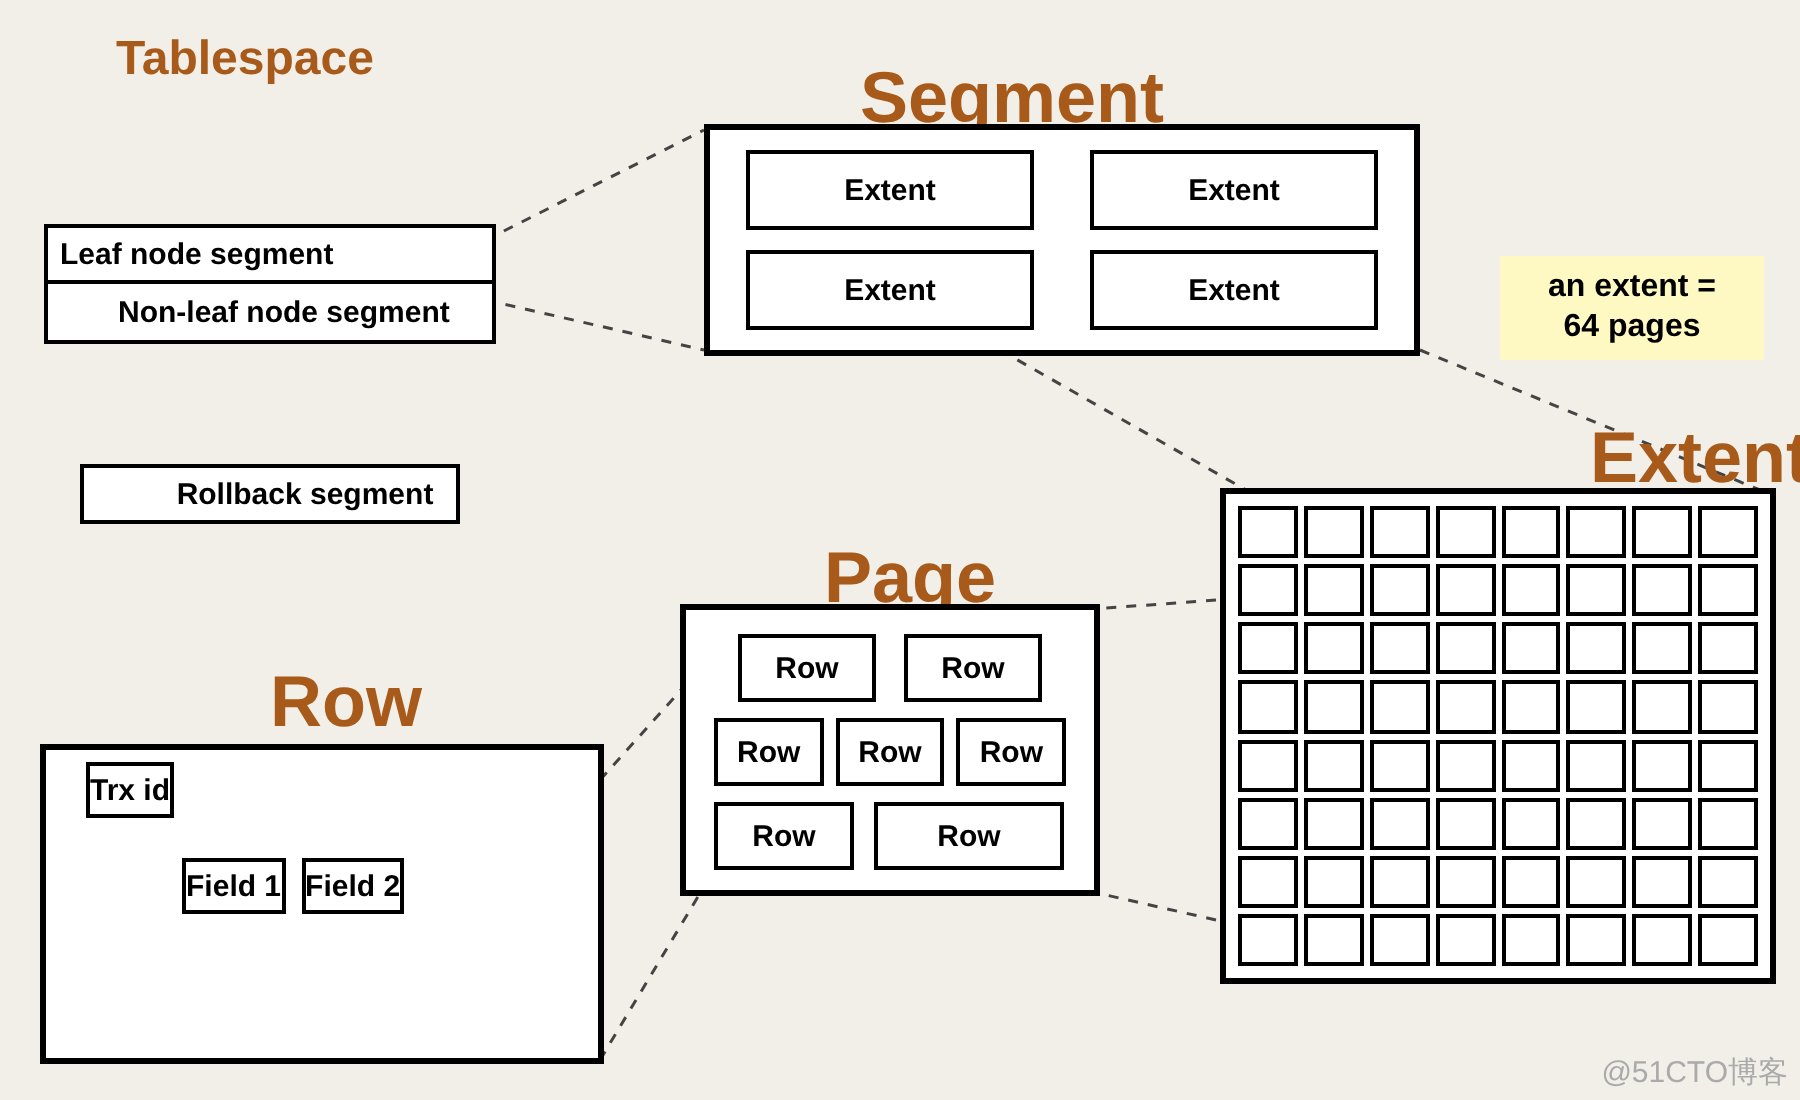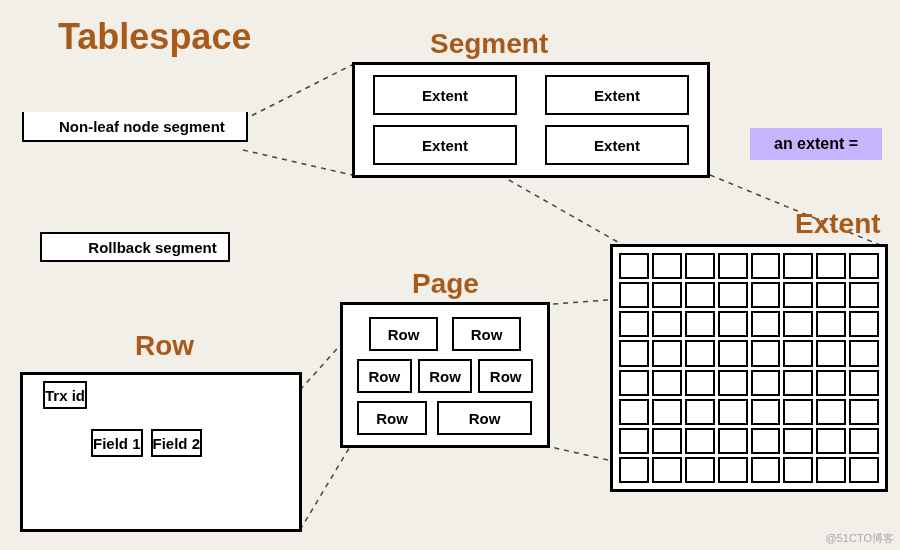--- a/index.html
+++ b/index.html
@@ -6,21 +6,21 @@
   body {
     width: 900px; height: 550px;
     background: #f1efe7;
     font-family: Arial, Helvetica, sans-serif;
     position: relative; overflow: hidden;
   }
   .title {
     position: absolute;
     font-weight: 900;
     color: #a85a1a;
-    font-size: 28px;
+    font-size: 36px;
   }
   .box {
     position: absolute;
     border: 3px solid #000;
     background: #fff;
   }
   .cell {
     border: 2px solid #000;
     background: #fff;
     font-weight: 700;
@@ -34,21 +34,21 @@
     display: grid;
     grid-template-columns: 1fr 1fr;
     gap: 10px 28px;
     padding: 10px 18px;
     height: 100%;
   }
   .tablespace-block { position: absolute; }
   .tablespace-block .cell { height: 30px; }
   .note {
     position: absolute;
-    background: #c4b5fd;
+    background: #fef9c3;
     font-weight: 700;
     font-size: 16px;
     text-align: center;
     padding: 6px 8px;
     line-height: 1.25;
   }
   .extent-grid {
     display: grid;
     grid-template-columns: repeat(8, 1fr);
     grid-template-rows: repeat(8, 1fr);
@@ -63,62 +63,64 @@
   .row-box .fields-row .cell { flex: 1; margin-top: 48px; }
   .page-box { padding: 8px; }
   .page-row1 { display: flex; gap: 14px; margin: 4px 18px 8px 18px; }
   .page-row1 .cell { flex: 1; height: 34px; }
   .page-row2 { display: flex; gap: 6px; margin: 0 6px 8px 6px; }
   .page-row2 .cell { flex: 1; height: 34px; }
   .page-row3 { display: flex; gap: 10px; margin: 0 6px 0 6px; }
   .page-row3 .cell { width: 70px; height: 34px; }
   .page-row3 .cell.wide { width: 95px; }
   svg.connectors { position: absolute; left: 0; top: 0; width: 900px; height: 550px; pointer-events: none; }
-  .watermark { position: absolute; right: 6px; bottom: 4px; font-size: 11px; color: #aaa; }
+  .watermark { position: absolute; right: 6px; bottom: 4px; font-size: 15px; color: #aaa; }
 </style>
 </head>
 <body>
 
 <svg class="connectors">
   <g stroke="#444" stroke-width="1.5" stroke-dasharray="5,5" fill="none">
     <line x1="243" y1="120" x2="352" y2="65"></line>
     <line x1="243" y1="150" x2="352" y2="175"></line>
     <line x1="500" y1="175" x2="623" y2="245"></line>
     <line x1="710" y1="175" x2="880" y2="245"></line>
     <line x1="608" y1="300" x2="540" y2="305"></line>
     <line x1="608" y1="460" x2="542" y2="445"></line>
     <line x1="300" y1="390" x2="354" y2="330"></line>
     <line x1="300" y1="530" x2="354" y2="440"></line>
   </g>
 </svg>
 
-<div class="title" style="left:58px; top:16px; font-size:36px;">Tablespace</div>
+<div class="title" style="left:58px; top:16px; font-size:24px;">Tablespace</div>
 <div class="title" style="left:430px; top:28px;">Segment</div>
 <div class="title" style="left:412px; top:268px;">Page</div>
 <div class="title" style="left:135px; top:330px;">Row</div>
 <div class="title" style="left:795px; top:208px;">Extent</div>
 
 <div class="tablespace-block" style="left:22px; top:112px; width:226px;">
+  <div class="cell left">Leaf node segment</div>
   <div class="cell left" style="border-top:none;padding-left:35px;">Non-leaf node segment</div>
 </div>
 <div class="tablespace-block" style="left:40px; top:232px; width:190px;">
   <div class="cell" style="justify-content:center;padding-left:35px;">Rollback segment</div>
 </div>
 
 <div class="box" style="left:352px; top:62px; width:358px; height:116px;">
   <div class="seg-grid">
     <div class="cell">Extent</div>
     <div class="cell">Extent</div>
     <div class="cell">Extent</div>
     <div class="cell">Extent</div>
   </div>
 </div>
 
 <div class="note" style="left:750px; top:128px; width:132px;">
   <div>an extent =</div>
+  <div>64 pages</div>
 </div>
 
 <div class="box" style="left:610px; top:244px; width:278px; height:248px;">
   <div class="extent-grid" id="extent-grid">
       <div></div>
       <div></div>
       <div></div>
       <div></div>
       <div></div>
       <div></div>

